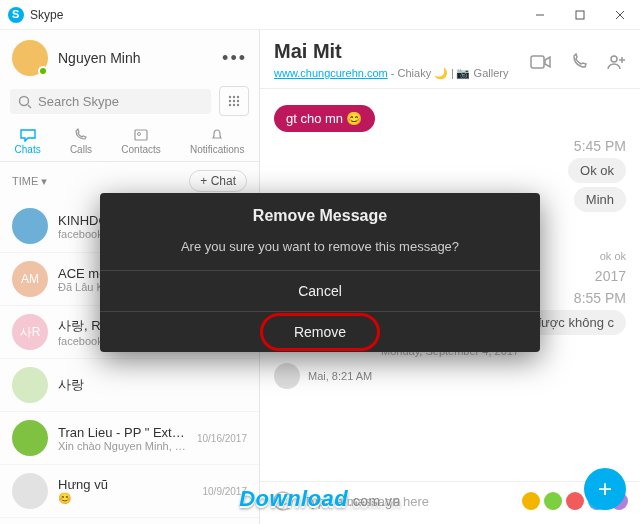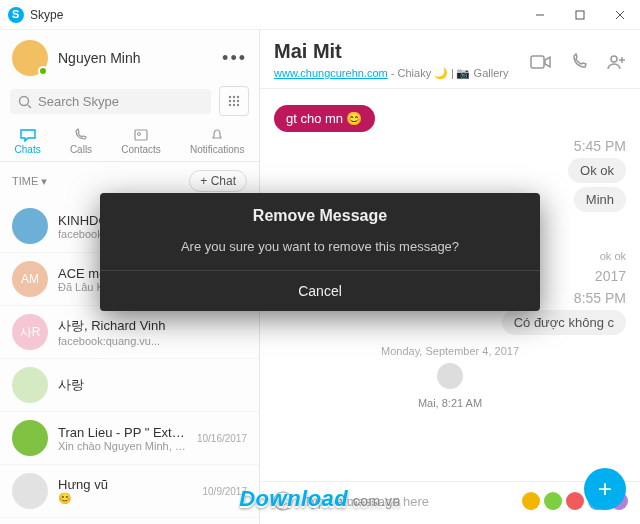--- a/index.html
+++ b/index.html
@@ -58,21 +58,21 @@
   .chat-subtitle a { color:#00aff0; text-decoration:underline; }
   .chat-actions { display:flex; gap:18px; color:#888; align-items:center; padding-top:4px; }
 
   
   .chat-body { flex:1; padding:10px 14px 0 14px; overflow:hidden; position:relative; font-size:12px; color:#555;}
   .bubble-out { background:#be185d; color:#fff; border-radius:14px; padding:6px 12px; display:inline-block; font-size:13px; }
   .msg-right { text-align:right; margin:4px 0; }
   .msg-right .bub { display:inline-block; background:#f0f0f0; color:#555; border-radius:14px; padding:5px 12px; font-size:13px; }
   .time-label { text-align:right; color:#aaa; font-size:14px; margin:6px 0 2px 0; }
   .date-sep { text-align:center; color:#aaa; font-size:11px; margin:10px 0 4px 0; }
-  .incoming-row { display:flex; align-items:center; gap:8px; font-size:11px; color:#888; margin-top:6px;flex-direction:column;}
+  .incoming-row { display:flex; align-items:center; gap:8px; font-size:11px; color:#888; margin-top:6px;}
   .mini-av { width:26px; height:26px; border-radius:50%; background:#ddd; }
 
   
   .composer { border-top:1px solid #eee; padding:8px 12px 12px 12px; display:flex; align-items:center; gap:10px; position:relative; }
   .emoji-picker { display:flex; gap:4px; }
   .emoji-dot { width:18px; height:18px; border-radius:50%; }
   .compose-input { flex:1; color:#aaa; font-size:13px; }
   .compose-left-icon { color:#bbb; }
   .fab { width:42px; height:42px; border-radius:50%; background:#00aff0; color:#fff; display:flex; align-items:center; justify-content:center; font-size:24px; position:absolute; right:14px; bottom:14px; }
 
@@ -316,17 +316,21 @@
       </div>
     </div>
     <div class="fab">+</div>
   </div>
 </div>
 
 <div class="modal">
   <div class="modal-title">Remove Message</div>
   <div class="modal-msg">Are you sure you want to remove this message?</div>
   <div class="modal-btn">Cancel</div>
+  <div class="modal-btn">
+    <span>Remove</span>
+    <span class="highlight-ring"></span>
+  </div>
 </div>
 
 <div class="watermark">
   <span>Download</span><span class="suffix">.com.vn</span>
 </div>
 
 </body></html>

